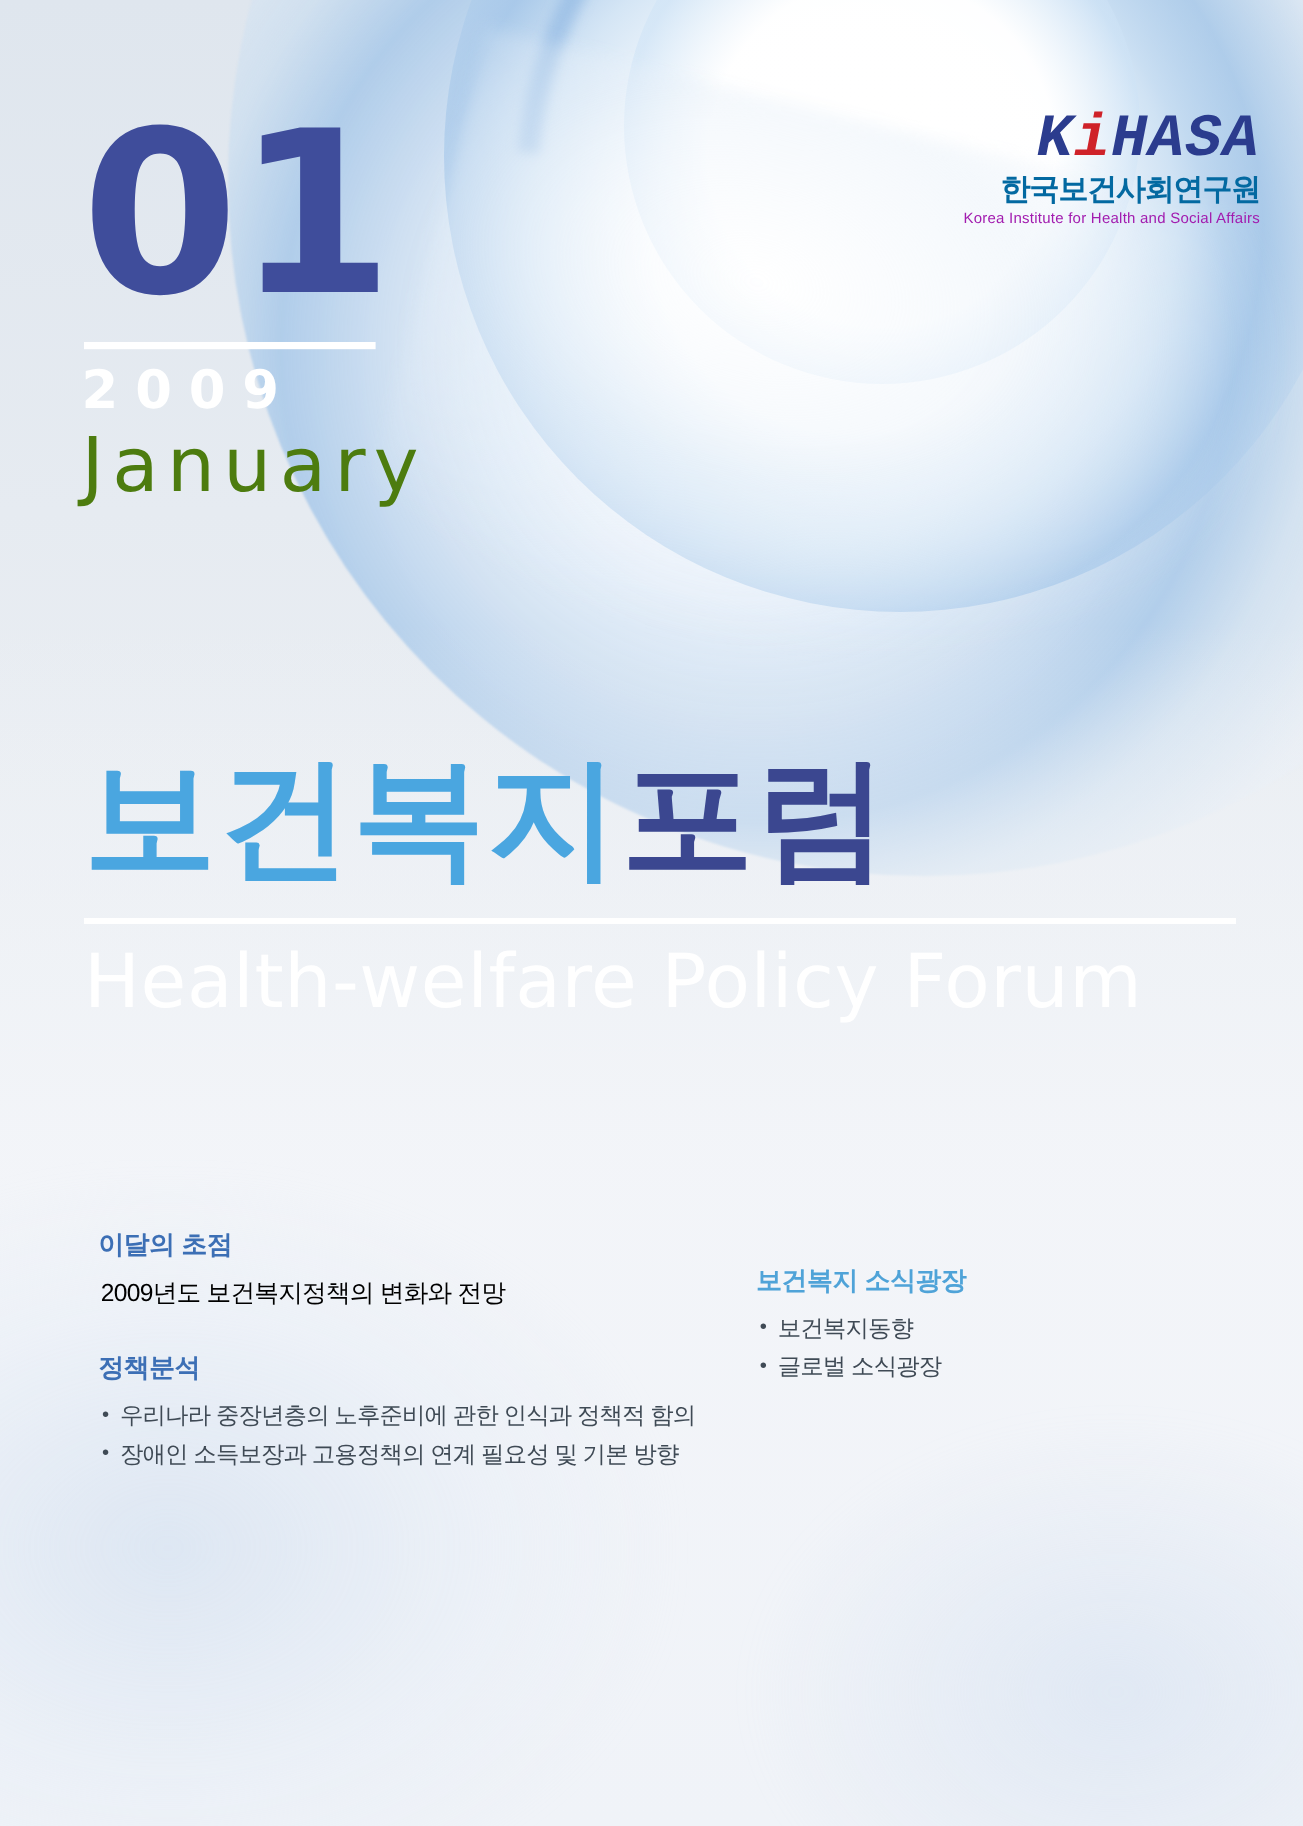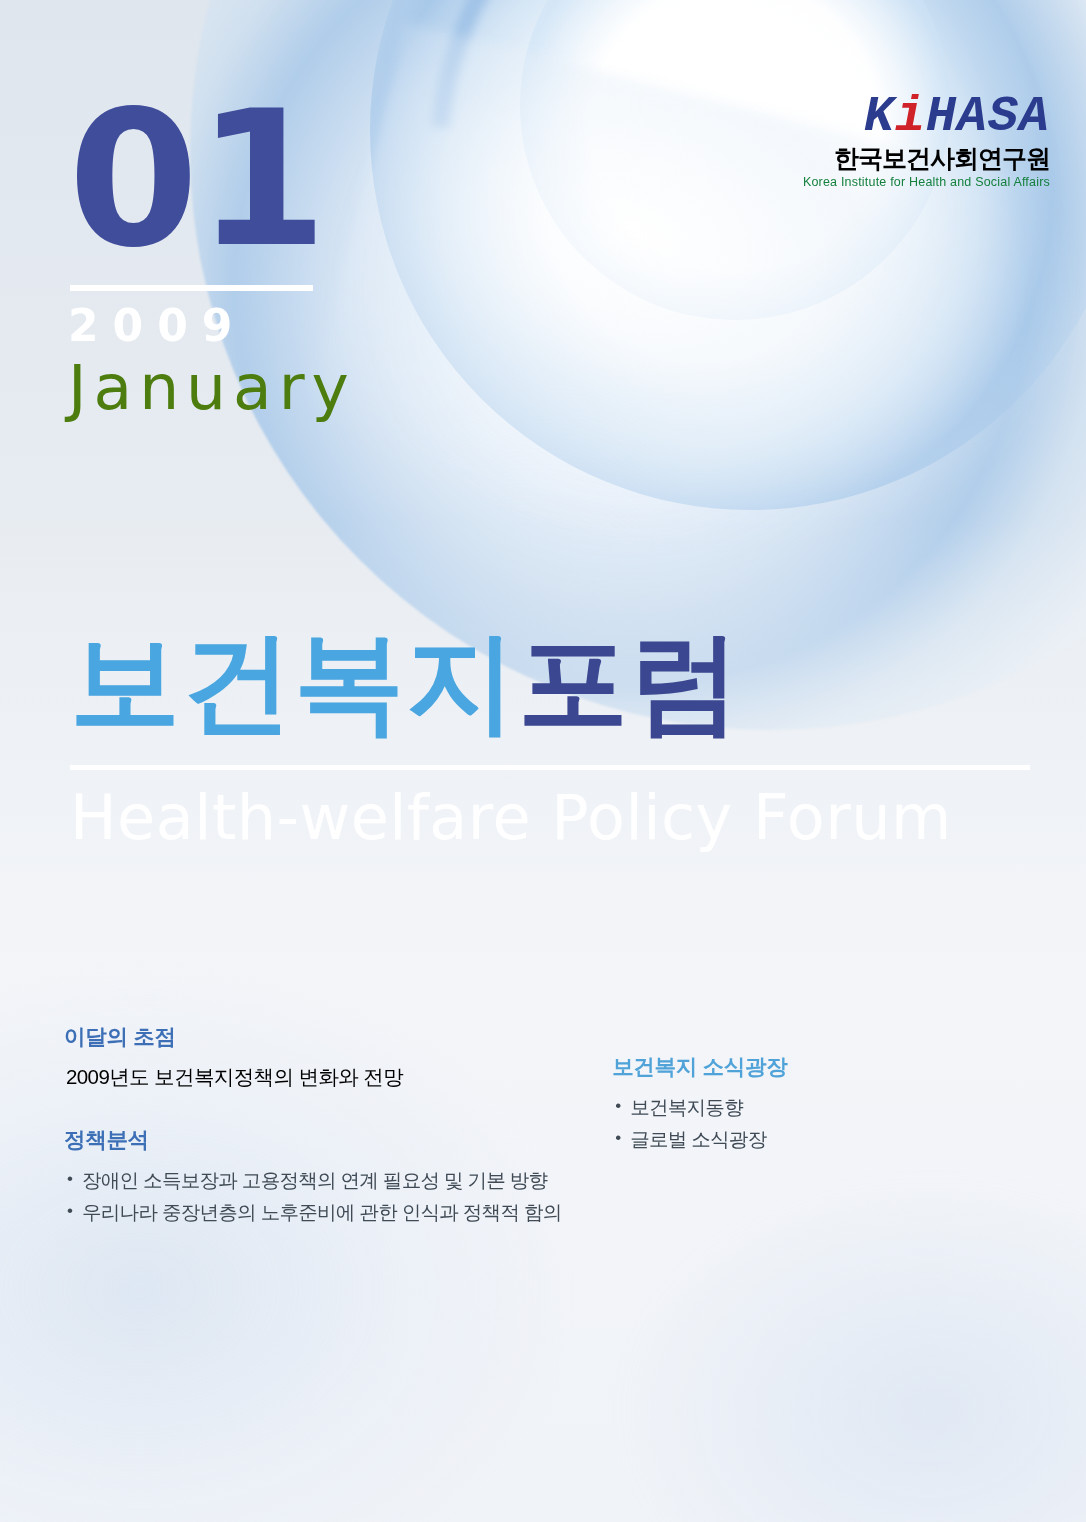--- a/index.html
+++ b/index.html
@@ -151,28 +151,28 @@
     color: #2b3c8e;
     white-space: nowrap;
   }
   .logo-mark .red {
     color: #cf2229;
   }
   .logo-kr {
     margin-top: 4px;
     font-size: 25px;
     font-weight: bold;
-    color: #000000;
+    color: #0369a1;
     letter-spacing: -1px;
     white-space: nowrap;
   }
   .logo-en {
     margin-top: 5px;
     font-size: 12.5px;
-    color: #15803d;
+    color: #a21caf;
     letter-spacing: 0.2px;
     white-space: nowrap;
   }
 
   
   .issue {
     position: absolute;
     left: 68px;
     top: 96px;
     width: 330px;
@@ -235,21 +235,21 @@
     font-size: 62px;
     color: #ffffff;
     letter-spacing: 0.5px;
     line-height: 1.1;
     white-space: nowrap;
   }
 
   
   .contents {
     position: absolute;
-    left: 64px;
+    left: 82px;
     top: 1022px;
     width: 960px;
     display: flex;
     gap: 48px;
   }
   .col {
     width: 510px;
   }
   .col.right {
     width: 420px;
@@ -342,22 +342,22 @@
     <div class="col">
 
       <div class="sec">
         <div class="sec-head">이달의 초점</div>
         <div class="sec-lead">2009년도 보건복지정책의 변화와 전망</div>
       </div>
 
       <div class="sec policy">
         <div class="sec-head">정책분석</div>
         <ul class="items">
+          <li>우리나라 중장년층의 노후준비에 관한 인식과 정책적 함의</li>
           <li>장애인 소득보장과 고용정책의 연계 필요성 및 기본 방향</li>
-          <li>우리나라 중장년층의 노후준비에 관한 인식과 정책적 함의</li>
         </ul>
       </div>
 
     </div>
 
     <div class="col right">
 
 
       <div class="sec news">
         <div class="sec-head alt">보건복지 소식광장</div>

